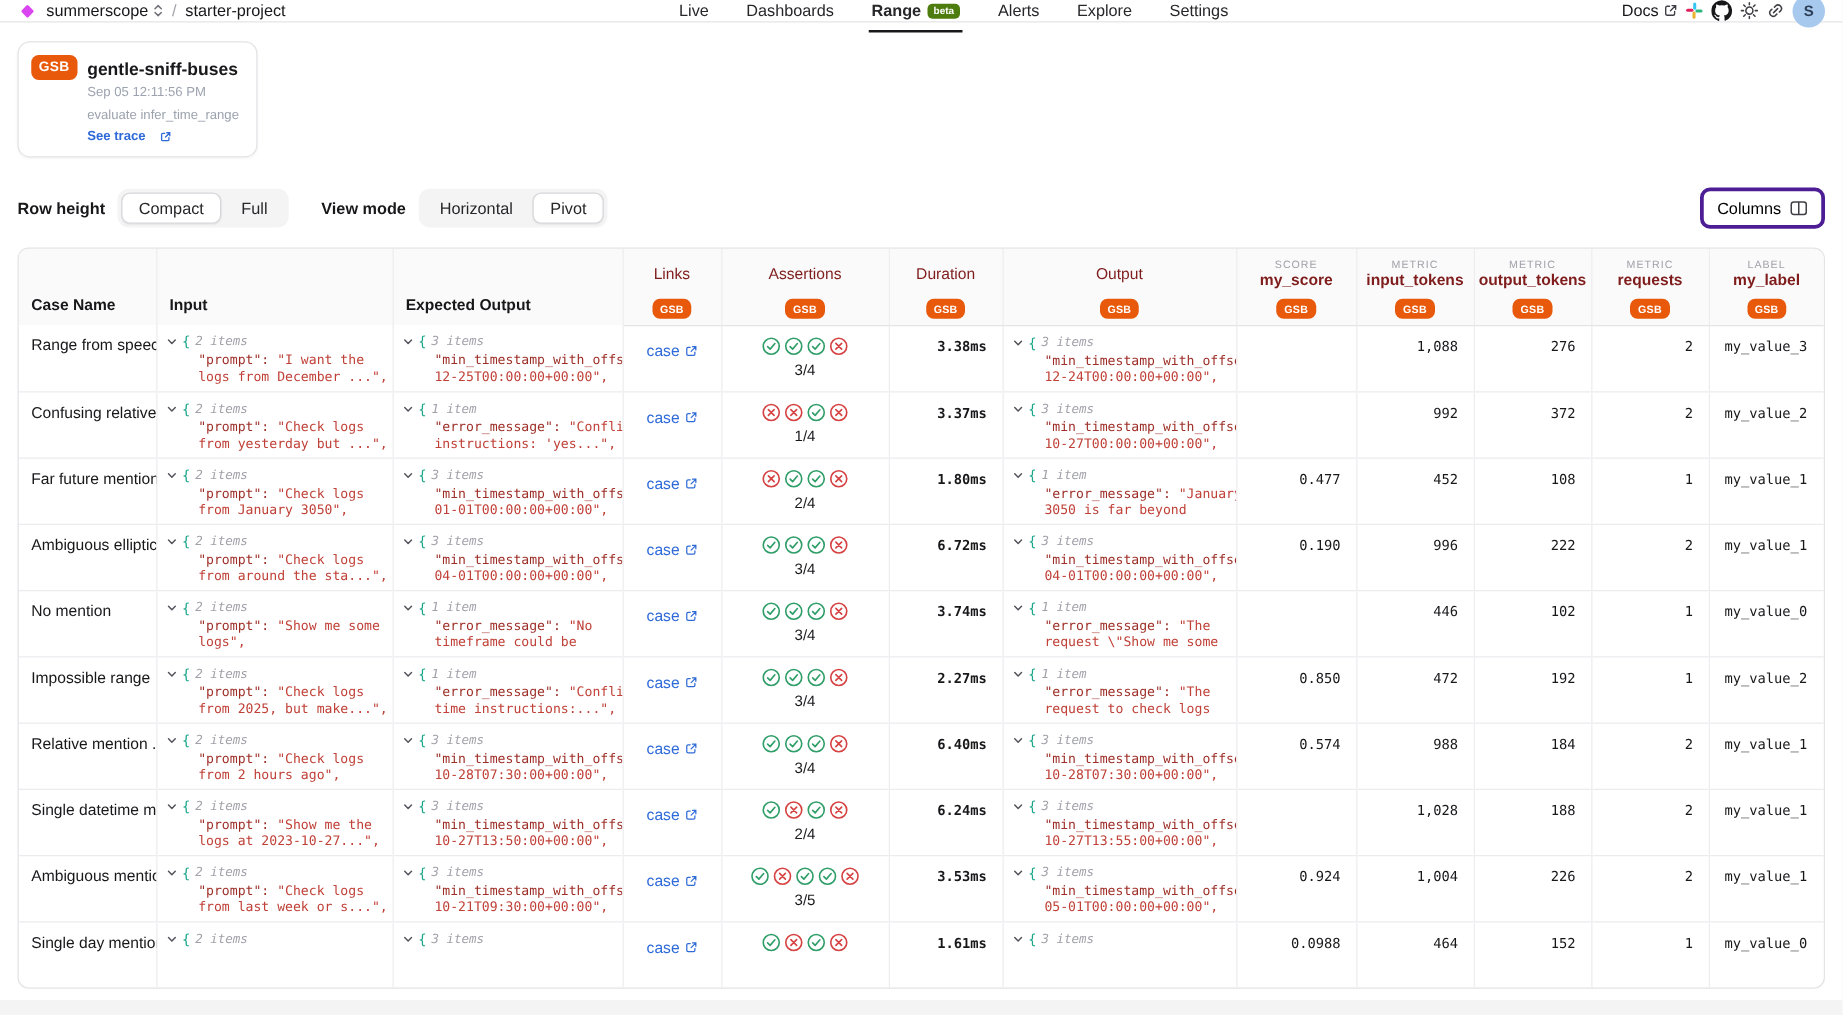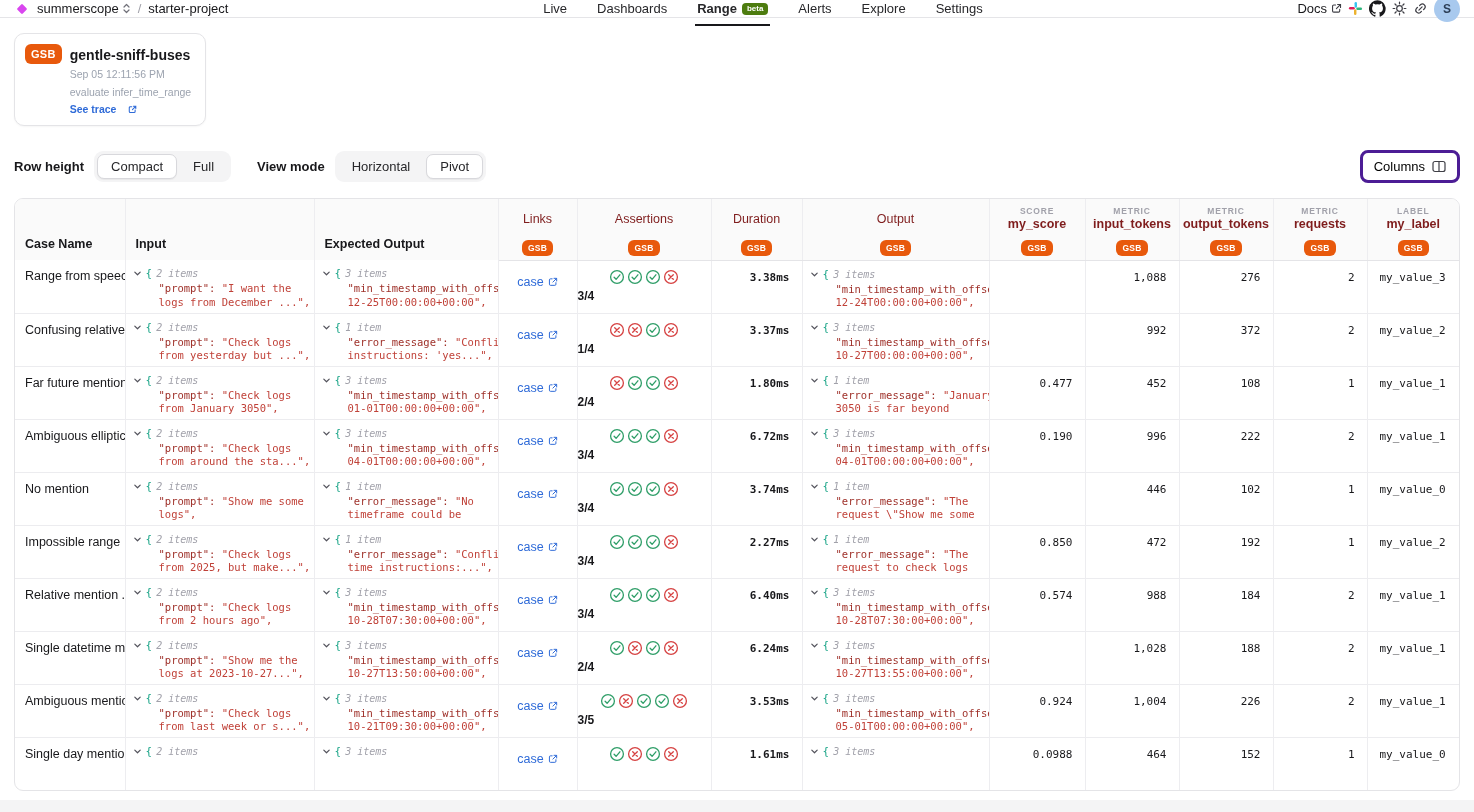--- a/index.html
+++ b/index.html
@@ -62,21 +62,21 @@
   
   .table-wrap { margin-top:15px; border:1px solid #e4e4e7; border-radius:9px; overflow:hidden; background:#fff; }
   table { border-collapse:collapse; table-layout:fixed; width:1444px; }
   th, td { border-right:1px solid #ededf0; vertical-align:top; }
   th:last-child, td:last-child { border-right:none; }
   thead th { background:#fafafa; font-weight:400; }
   thead tr.hdr-top th { height:33px; }
   thead tr.hdr-badges th { height:28px; border-bottom:1px solid #e4e4e7; text-align:center; vertical-align:middle; }
   th.static-hdr { vertical-align:bottom; text-align:left; font-size:12.5px; font-weight:600; padding:0 10px 9px 10px; }
   .grp-cell { text-align:center; vertical-align:middle; padding-top:6px; }
-  .grp-cat { font-size:8.5px; letter-spacing:.8px; color:#a1a1aa; font-weight:700; }
+  .grp-cat { font-size:8.5px; letter-spacing:.8px; color:#a1a1aa; font-weight:400; }
   .grp-name { font-size:12.5px; font-weight:400; color:#7f1d1d; margin-top:1px; }
   .grp-name.bold { font-weight:700; font-size:12.5px; }
   .gsb-badge.hdr { font-size:8.5px; padding:3px 6px; display:inline-block; letter-spacing:.2px; }
 
   tbody tr { border-bottom:1px solid #ececef; height:52px; }
   tbody tr:last-child { border-bottom:none; }
   td.case-name { font-size:12.5px; padding:9px 8px 0 10px; color:#18181b; white-space:nowrap; overflow:hidden; }
 
   .json-cell { padding:6px 0 0 7px; overflow:hidden; height:52px; }
   .json-head { display:flex; align-items:center; gap:4px; height:15px; }
@@ -84,21 +84,21 @@
   .json-brace { font-family:"DejaVu Sans Mono", monospace; font-size:11px; color:#1ba588; }
   .json-count { font-family:"DejaVu Sans Mono", monospace; font-style:italic; font-size:10px; color:#a1a1aa; }
   .json-body { margin-left:26px; margin-top:1px; }
   .json-line { font-family:"DejaVu Sans Mono", monospace; font-size:10.5px; line-height:13.5px; white-space:pre; overflow:hidden; }
   .seg-k { color:#9e2f28; }
   .seg-v { color:#c04138; }
 
   td.link-cell { text-align:center; padding-top:11px; }
   .case-link { color:#2f6bd8; font-size:12.5px; display:inline-flex; align-items:center; gap:4px; cursor:pointer; }
 
-  td.assert-cell { text-align:left; padding-top:8px;font-weight:bold; }
+  td.assert-cell { text-align:center; padding-top:8px; }
   .assert-icons { display:flex; justify-content:center; gap:2px; }
   .assert-frac { font-size:12px; margin-top:4px; color:#18181b; }
 
   td.dur-cell { text-align:right; padding:10px 12px 0 0; font-family:"DejaVu Sans Mono", monospace; font-size:11px; font-weight:600; color:#18181b; }
   td.num-cell { text-align:right; padding:10px 12px 0 0; font-family:"DejaVu Sans Mono", monospace; font-size:11px; color:#18181b; }
   td.label-cell { text-align:left; padding:10px 0 0 12px; font-family:"DejaVu Sans Mono", monospace; font-size:11px; color:#18181b; }
 
   svg { display:block; }
 </style>
 </head>

